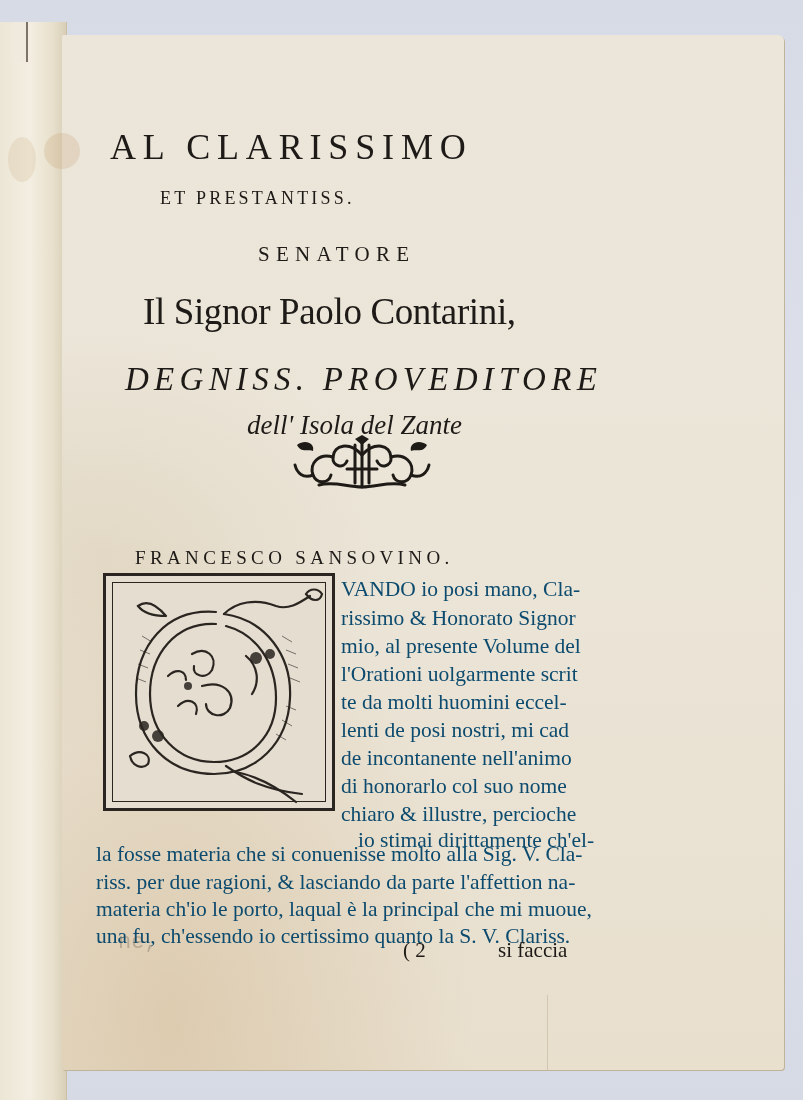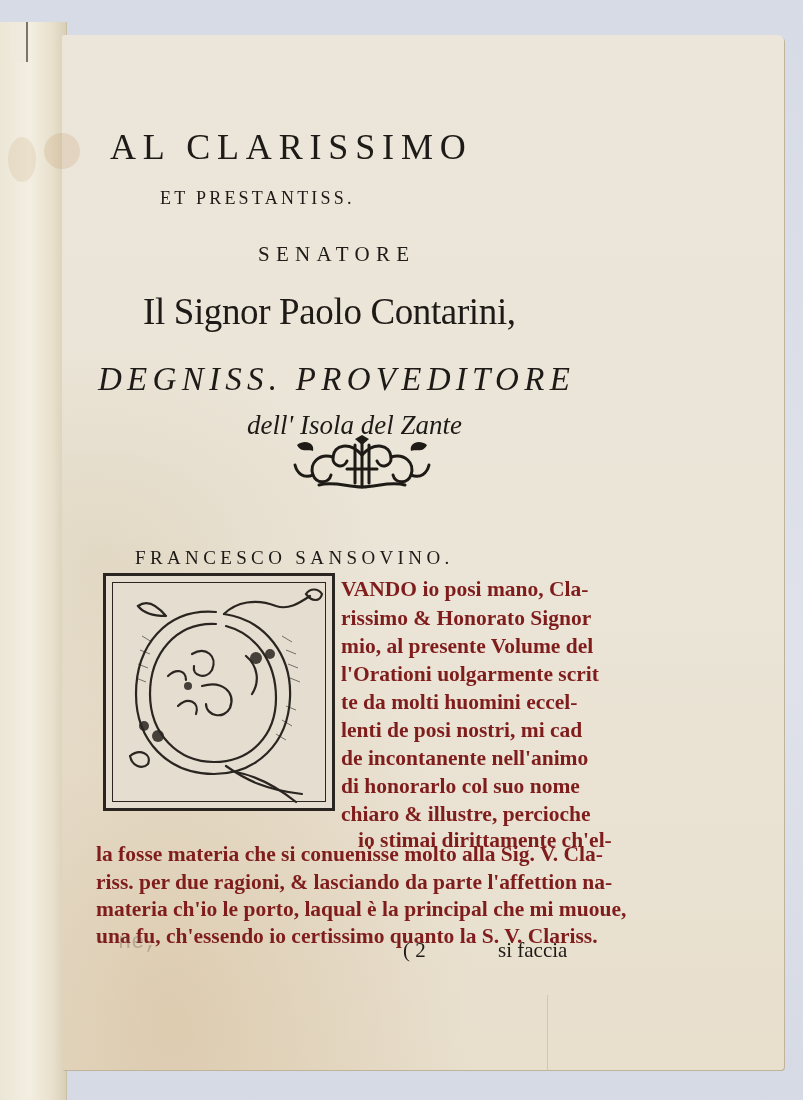--- a/index.html
+++ b/index.html
@@ -41,35 +41,35 @@
   }
   .fold-line {
     position:absolute; left:485px; top:960px; width:1px; height:75px;
     background:rgba(170,150,120,0.35);
   }
   .text { position:absolute; white-space:nowrap;margin-top:28px; }
   .t1 { left:110px; top:98px; font-size:36px; letter-spacing:0.19em; }
   .t2 { left:160px; top:160px; font-size:18px; letter-spacing:0.18em; }
   .t3 { left:258px; top:214px; font-size:21px; letter-spacing:0.3em; }
   .t4 { left:143px; top:262px; font-size:37px; letter-spacing:-0.01em; }
-  .t5 { left:98px; top:333px; font-size:33px; font-style:italic; letter-spacing:0.16em; }
+  .t5 { left:125px; top:333px; font-size:33px; font-style:italic; letter-spacing:0.16em; }
   .t6 { left:247px; top:382px; font-size:27px; font-style:italic; }
   .fleuron {
     position:absolute; left:289px; top:435px; width:146px; height:56px;
   }
   .t7 { left:135px; top:519px; font-size:19px; letter-spacing:0.23em; }
   .initial {
     position:absolute; left:103px; top:573px; width:232px; height:238px;
     box-sizing:border-box; border:3px solid #2a2520; background:#e4ddd0;
   }
   .initial .inner {
     position:absolute; left:6px; top:6px; right:6px; bottom:6px;
     border:1.5px solid #2a2520;
   }
-  .line { position:absolute; font-size:21.5px; white-space:nowrap; color:#7f1d1d;font-weight:bold; }
+  .line { position:absolute; font-size:21.5px; white-space:nowrap; color:#0c4a6e; }
   .body-narrow { left:341px; }
   .body-wide { left:96px; }
   .catch { position:absolute; font-size:21px; }
   .ghost { position:absolute; left:118px; top:930px; font-size:22px; color:rgba(90,80,70,0.3);font-family:Liberation Mono, monospace; }
 </style>
 </head>
 <body>
 
 <div class="backdrop"></div>
 

